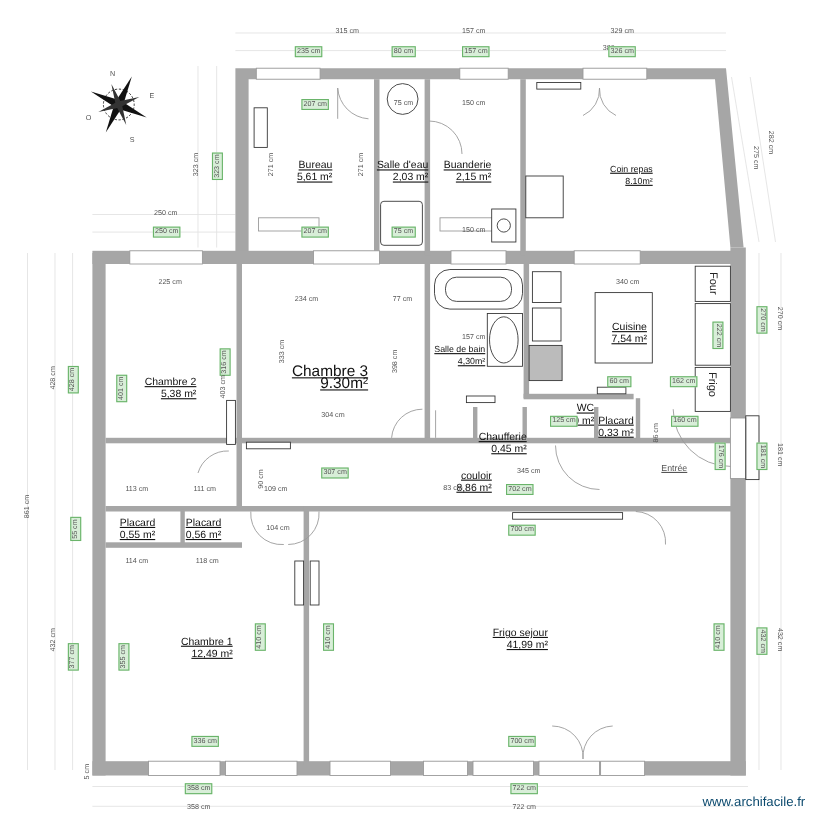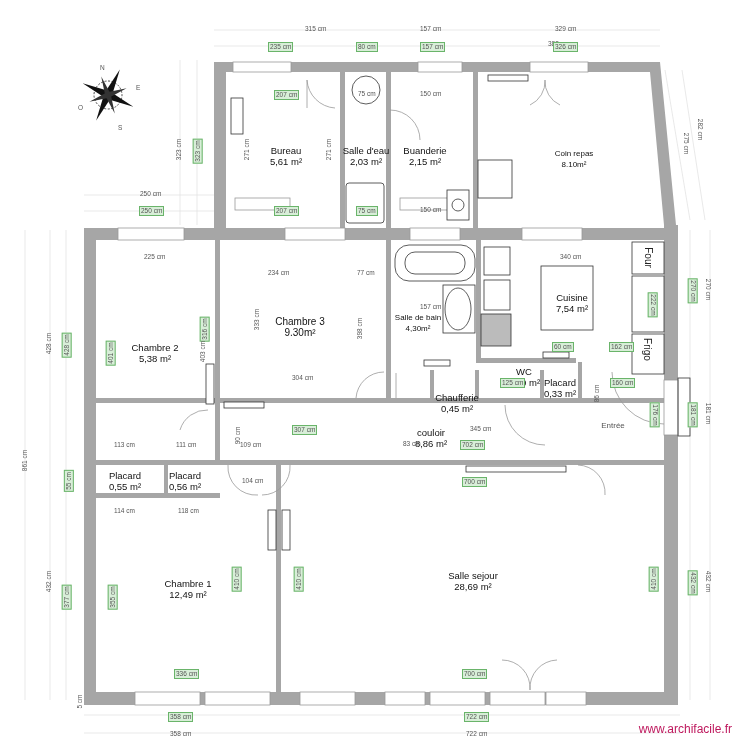--- a/index.html
+++ b/index.html
@@ -1,24 +1,24 @@
 <!DOCTYPE html>
 <html><head>
 <meta charset="utf-8">
 <style>
   html,body{margin:0;padding:0;background:#fff;}
   body{width:750px;height:750px;position:relative;overflow:hidden;font-family:"Liberation Sans",sans-serif;}
   .plan{position:absolute;left:0;top:0;width:750px;height:750px;}
   .lbl{position:absolute;font-size:9px;color:#222;text-align:center;line-height:11px;white-space:nowrap;}
-  .room-name{position:absolute;font-size:9.5px;color:#111;text-align:center;line-height:11px;white-space:nowrap;transform:translateX(-50%);}
+  .room-name{position:absolute;font-size:9.5px;color:#111;text-align:right;line-height:11px;white-space:nowrap;transform:translateX(-50%);text-decoration:underline;}
   .dim{position:absolute;font-size:6.5px;color:#555;white-space:nowrap;}
   .gdim{position:absolute;font-size:6.5px;color:#555;background:#d8eed8;border:1px solid #6ab46a;padding:0 1px;white-space:nowrap;line-height:8px;}
   .vert{transform:rotate(-90deg);transform-origin:center;}
   .vert90{transform:rotate(90deg);transform-origin:center;}
-  .watermark{position:absolute;right:18px;bottom:14px;font-size:12px;color:#be185d;}
+  .watermark{position:absolute;right:18px;bottom:14px;font-size:12px;color:#0c4a6e;}
 </style>
 </head>
 <body>
 
 <div class="plan">
 <svg width="750" height="750" viewBox="0 0 750 750" style="position:absolute;left:0;top:0">
 
   <g stroke="#e3e3e3" stroke-width="0.8" fill="none">
     <line x1="214" y1="30" x2="660" y2="30"></line>
         <line x1="214" y1="46" x2="660" y2="46"></line>
@@ -164,21 +164,21 @@
       <div>2,15 m²</div>
     </div>
 <div class="room-name" style="left:574px;top:148px;font-size:8px">
       <div>Coin repas</div>
       <div>8.10m²</div>
     </div>
 <div class="room-name" style="left:155px;top:342px">
       <div>Chambre 2</div>
       <div>5,38 m²</div>
     </div>
-<div class="room-name" style="left:300px;top:316px;font-size:10px">
+<div class="room-name" style="left:300px;top:332px;font-size:14px">
       <div>Chambre 3</div>
       <div>9.30m²</div>
     </div>
 <div class="room-name" style="left:418px;top:312px;font-size:8px">
       <div>Salle de bain</div>
       <div>4,30m²</div>
     </div>
 <div class="room-name" style="left:572px;top:292px">
       <div>Cuisine</div>
       <div>7,54 m²</div>
@@ -208,22 +208,22 @@
     </div>
 <div class="room-name" style="left:185px;top:470px">
       <div>Placard</div>
       <div>0,56 m²</div>
     </div>
 <div class="room-name" style="left:188px;top:578px">
       <div>Chambre 1</div>
       <div>12,49 m²</div>
     </div>
 <div class="room-name" style="left:473px;top:570px">
-      <div>Salle sejour</div>
-      <div>28,69 m²</div>
+      <div>Frigo sejour</div>
+      <div>41,99 m²</div>
     </div>
 
 <span class="lbl vert90" style="left:638px;top:252px;font-size:10px">Four</span>
 <span class="lbl vert90" style="left:636px;top:344px;font-size:10px">Frigo</span>
 
 <span class="dim" style="left:305px;top:25px">315 cm</span>
 <span class="dim" style="left:420px;top:25px">157 cm</span>
 <span class="dim" style="left:555px;top:25px">329 cm</span>
 <span class="gdim" style="left:268px;top:42px">235 cm</span>
 <span class="gdim" style="left:356px;top:42px">80 cm</span>

